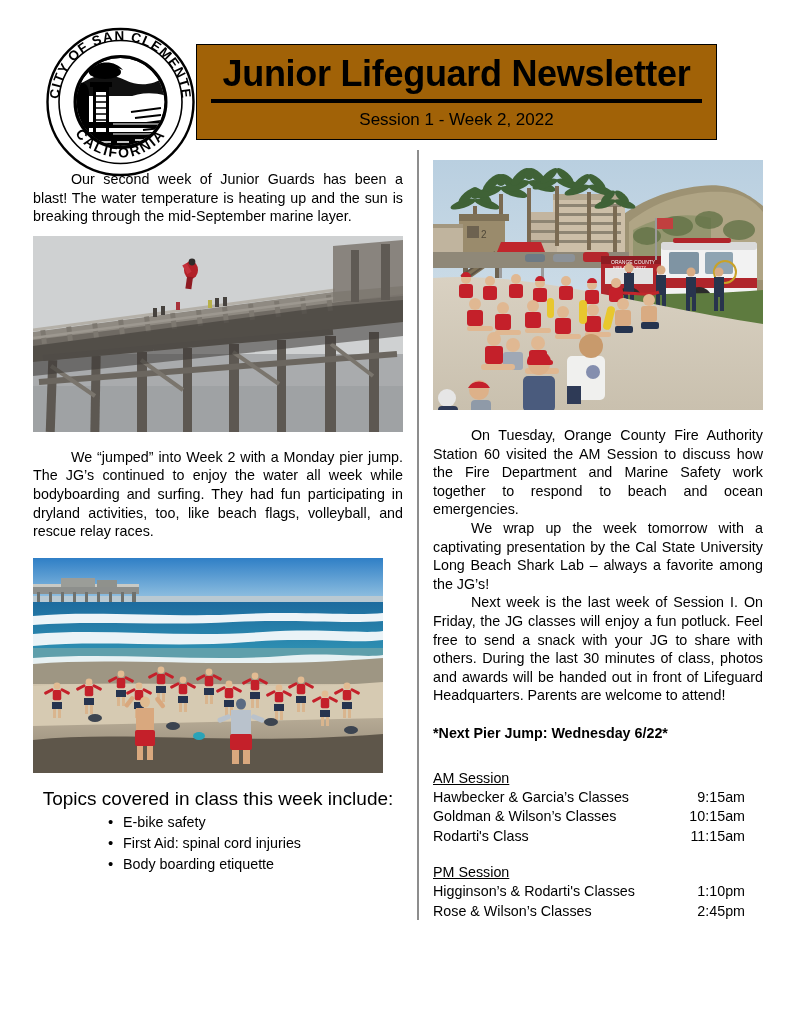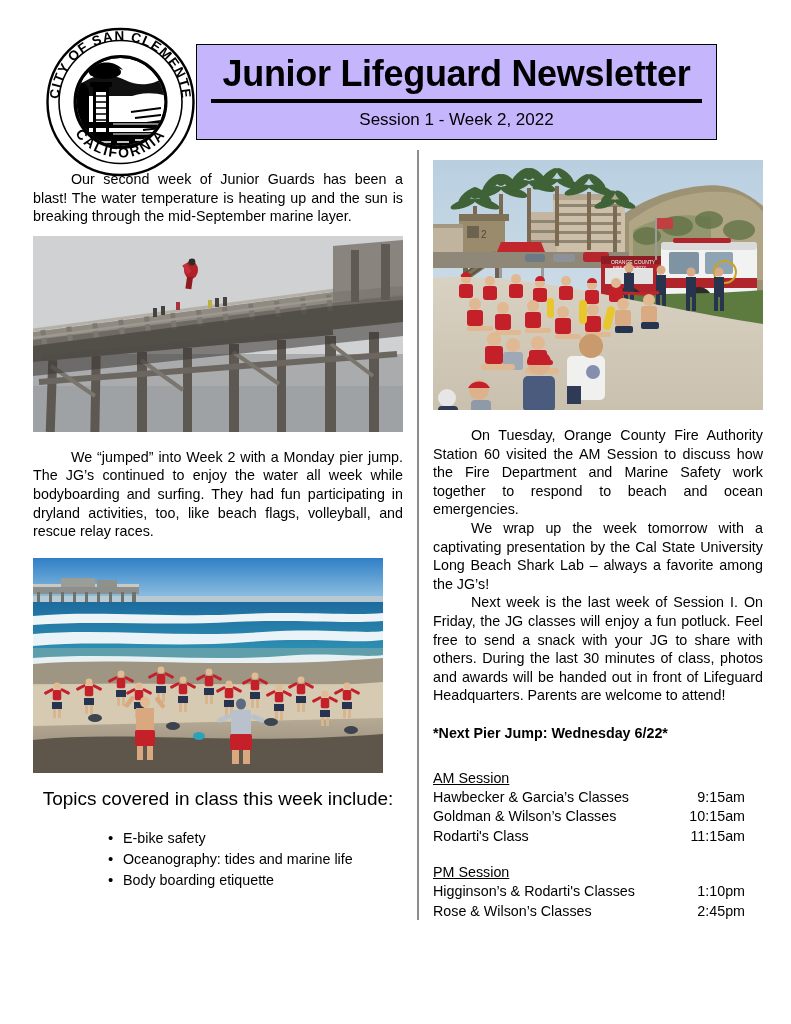--- a/index.html
+++ b/index.html
@@ -12,21 +12,21 @@
   .page{position:absolute;inset:0;background:#fff;}
 
   
   .header{position:absolute;left:0;top:0;width:791px;height:150px;}
 
   .seal{position:absolute;left:43px;top:26px;width:155px;height:152px;}
   .seal svg{display:block;width:155px;height:152px;}
 
   .title-box{
     position:absolute;left:196px;top:44px;width:521px;height:96px;
-    border:1.5px solid #000;box-sizing:border-box;background:#c4b5fd;
+    border:1.5px solid #000;box-sizing:border-box;background:#a16207;
   }
   .title-main{
     position:absolute;left:0;right:0;top:8px;
     text-align:center;font-size:36px;font-weight:bold;
     letter-spacing:-0.3px;line-height:42px;white-space:nowrap;
   }
   .title-underline{
     position:absolute;left:14px;right:14px;top:54px;height:4px;background:#000;
   }
   .title-sub{
@@ -59,21 +59,21 @@
   .ph-fire{width:330px;height:250px;}
 
   .dotted-edge{
     position:absolute;inset:-1px;border:1px dotted #9aa7b5;pointer-events:none;
   }
 
   .topics-line{
     margin-top:16px;font-size:19px;line-height:19px;text-align:center;
   }
   ul.topics{
-    margin:20px 0 0 0;padding:0;list-style:none;
+    margin:4px 0 0 0;padding:0;list-style:none;
   }
   ul.topics li{
     position:relative;font-size:14.3px;line-height:21px;padding-left:90px;
   }
   ul.topics li:before{
     content:"\2022";position:absolute;left:75px;top:-1px;font-size:15px;
   }
 
   
   .pierjump{
@@ -451,21 +451,21 @@
           <ellipse cx="318" cy="172" rx="7" ry="4"></ellipse>
         </g>
         <ellipse cx="166" cy="178" rx="6" ry="4" fill="#2aa3b8"></ellipse>
       </svg>
     </div>
 
     <div class="topics-line">Topics covered in class this week include:</div>
 
     <ul class="topics">
       <li>E-bike safety</li>
-      <li>Oceanography: tides and marine life</li>
+      <li>First Aid: spinal cord injuries</li>
       <li>Body boarding etiquette</li>
     </ul>
   </div>
 
   <div class="col-right">
 
     <div class="photo ph-fire">
       <div class="dotted-edge"></div>
       <svg viewBox="0 0 330 250" preserveAspectRatio="none" xmlns="http://www.w3.org/2000/svg">
         <defs>

